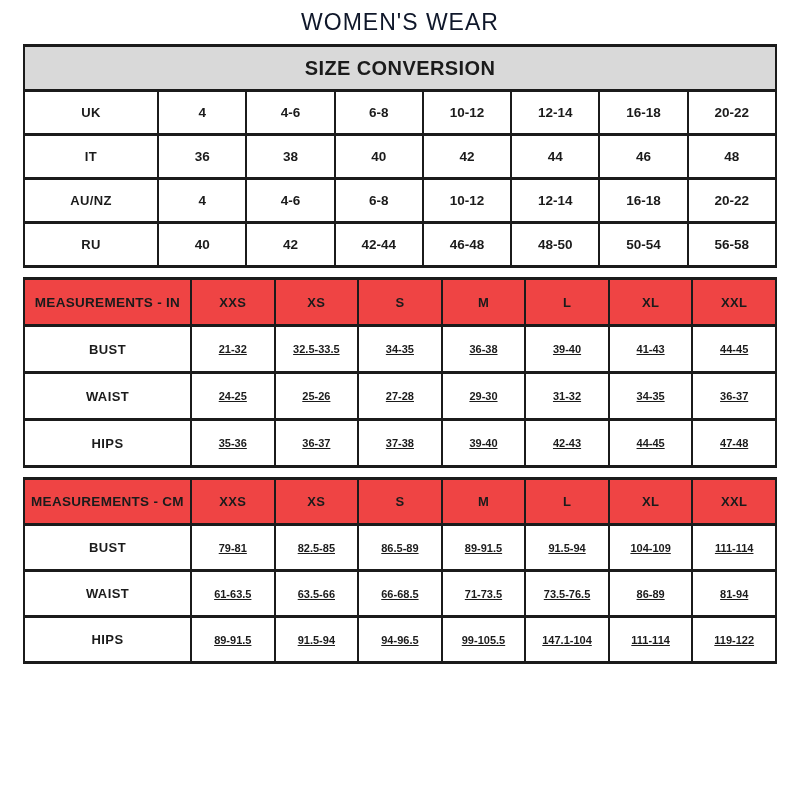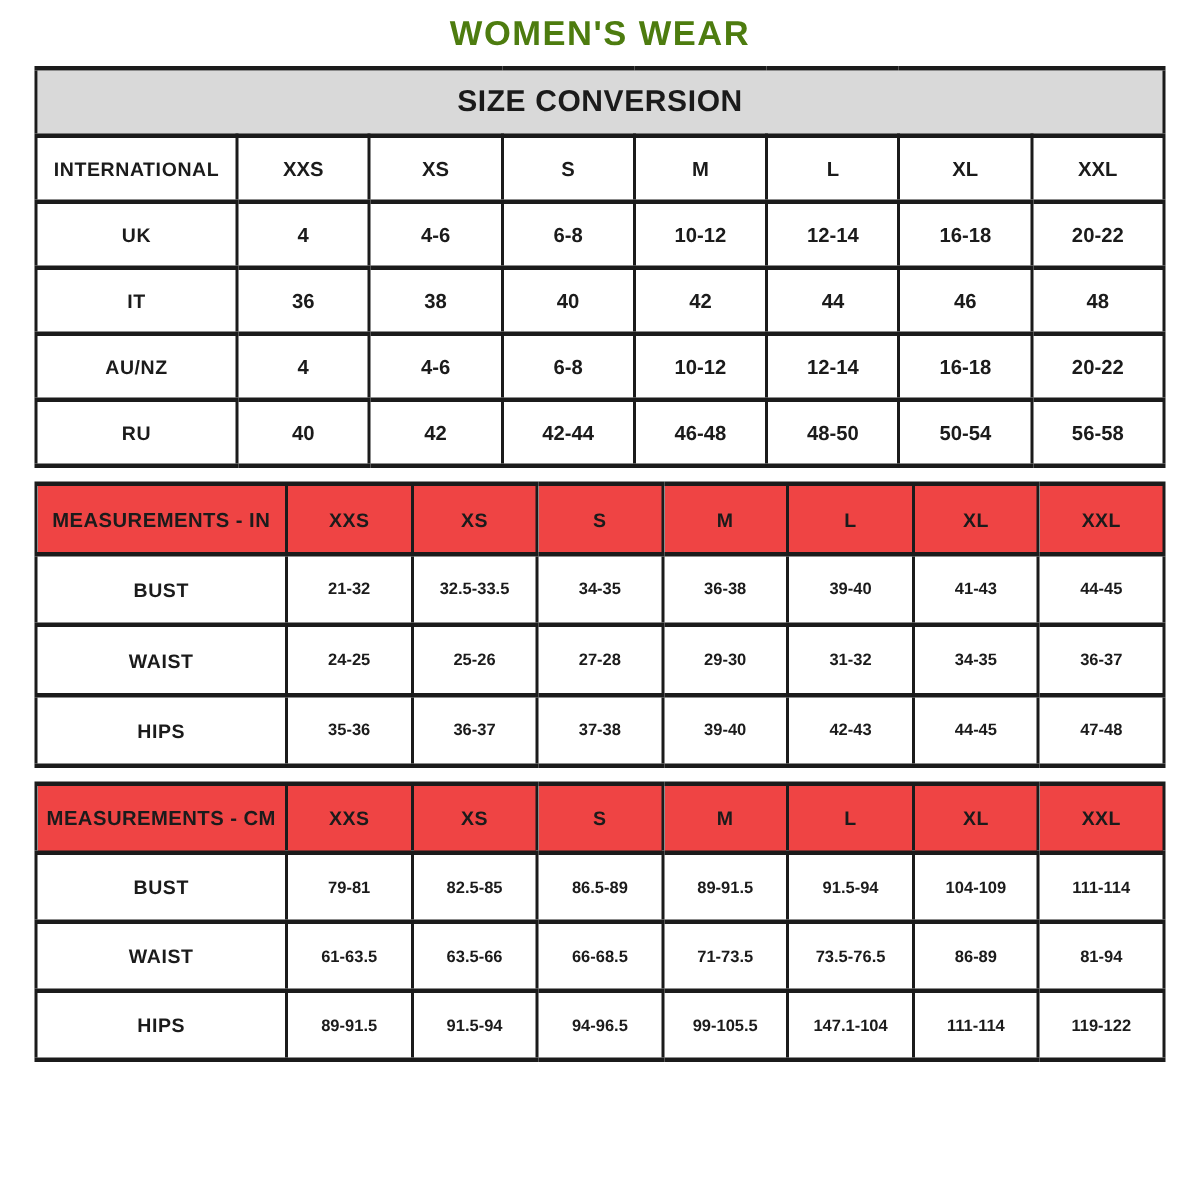--- a/index.html
+++ b/index.html
@@ -16,23 +16,23 @@
   .page {
     width: 800px;
     height: 800px;
     padding: 7px 23px 0 23px;
   }
   .page-title {
     margin: 0;
     padding: 2px 0 8px 0;
     text-align: center;
     font-size: 23px;
-    font-weight: 700;
+    font-weight: 400;
     letter-spacing: 1px;
-    color: #4d7c0f;
+    color: #0f172a;
   }
   table.tbl {
     width: 754px;
     table-layout: fixed;
     border-collapse: collapse;
   }
   .tbl-meas { margin-top: 9px; }
   table.tbl td, table.tbl th {
     border: 2px solid #1b1b1b;
     border-top-width: 3px;
@@ -74,20 +74,21 @@
     font-size: 13.5px;
   }
   .tbl-meas .label-cell {
     font-size: 13px;
     font-weight: 700;
     letter-spacing: 0.4px;
   }
   .tbl-meas .value-cell {
     font-size: 11px;
     font-weight: 700;
+    text-decoration: underline;
   }
 </style>
 </head>
 <body>
 
 <div class="page">
 
   <h1 class="page-title">WOMEN'S WEAR</h1>
 
   <table class="tbl tbl-conversion">
@@ -98,30 +99,20 @@
         <col>
         <col>
         <col>
         <col>
         <col>
     </colgroup>
     <tbody>
       <tr class="banner-row">
         <td class="banner" colspan="8">SIZE CONVERSION</td>
       </tr>
-    <tr>
-          <td class="label-cell">INTERNATIONAL</td>
-          <td class="value-cell">XXS</td>
-          <td class="value-cell">XS</td>
-          <td class="value-cell">S</td>
-          <td class="value-cell">M</td>
-          <td class="value-cell">L</td>
-          <td class="value-cell">XL</td>
-          <td class="value-cell">XXL</td>
-        </tr>
         <tr>
           <td class="label-cell">UK</td>
           <td class="value-cell">4</td>
           <td class="value-cell">4-6</td>
           <td class="value-cell">6-8</td>
           <td class="value-cell">10-12</td>
           <td class="value-cell">12-14</td>
           <td class="value-cell">16-18</td>
           <td class="value-cell">20-22</td>
         </tr>

